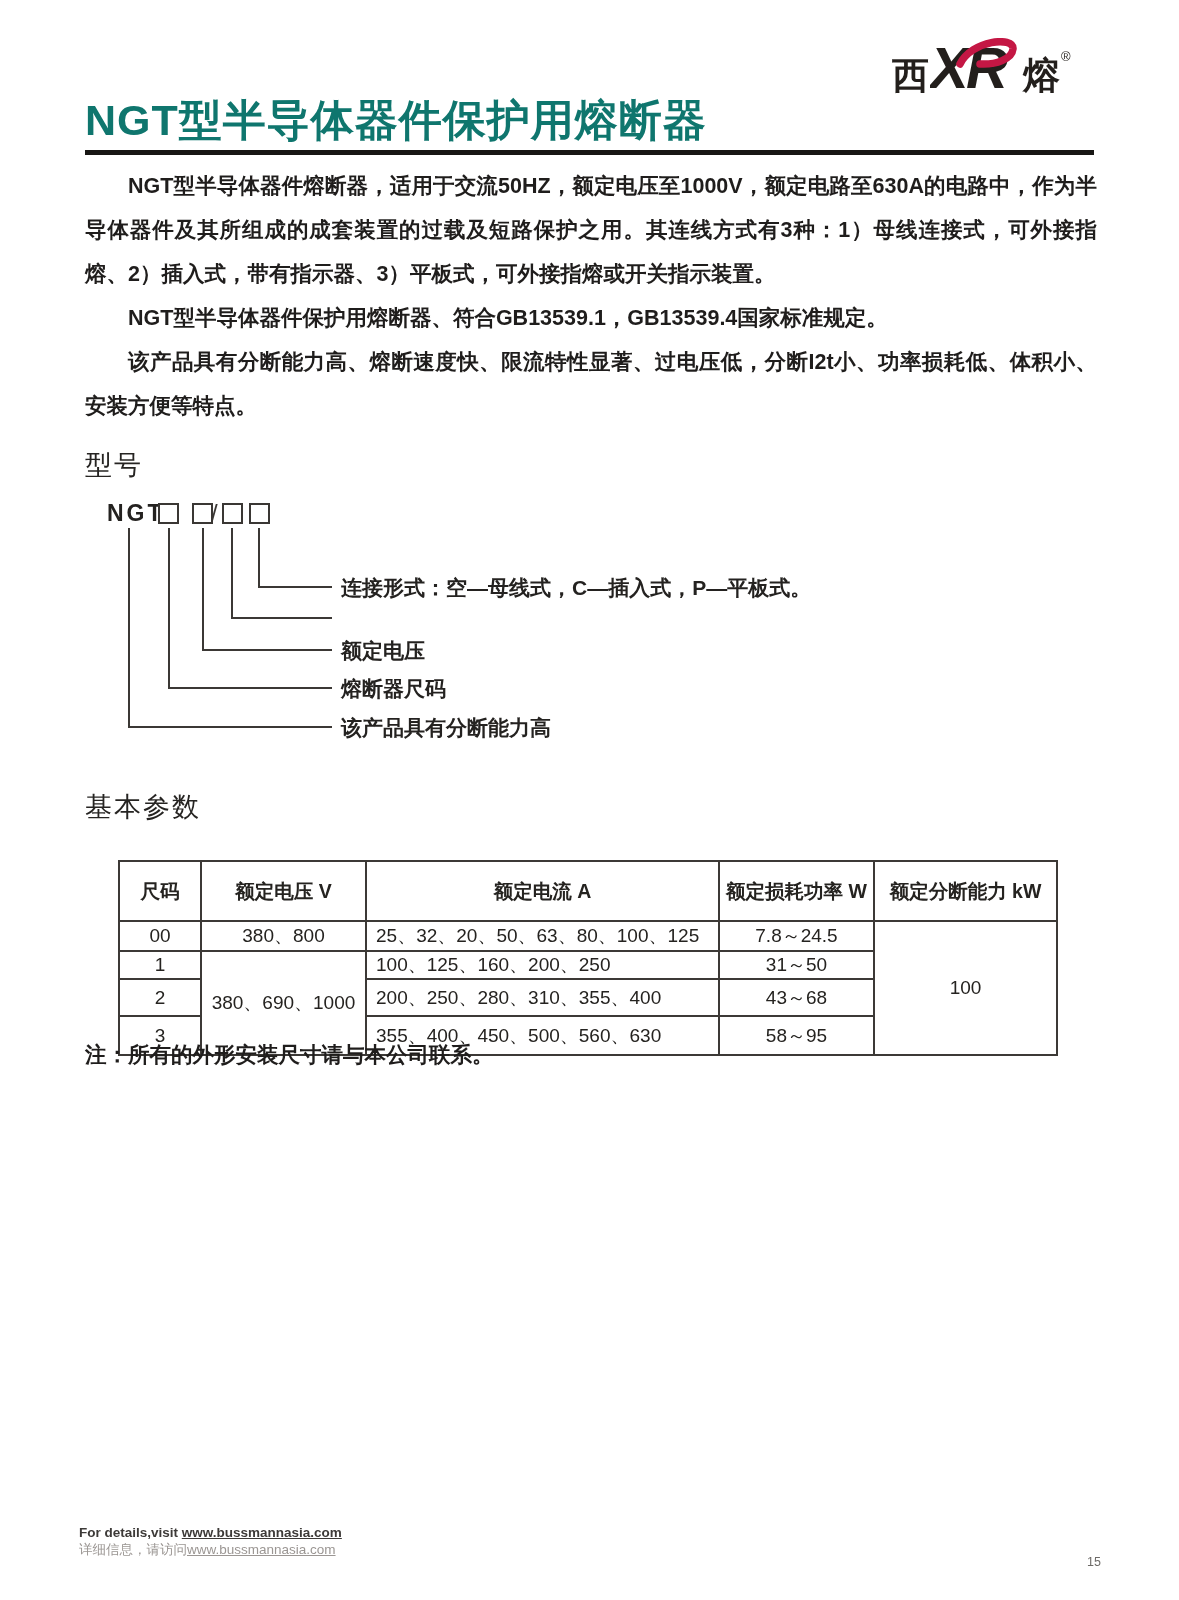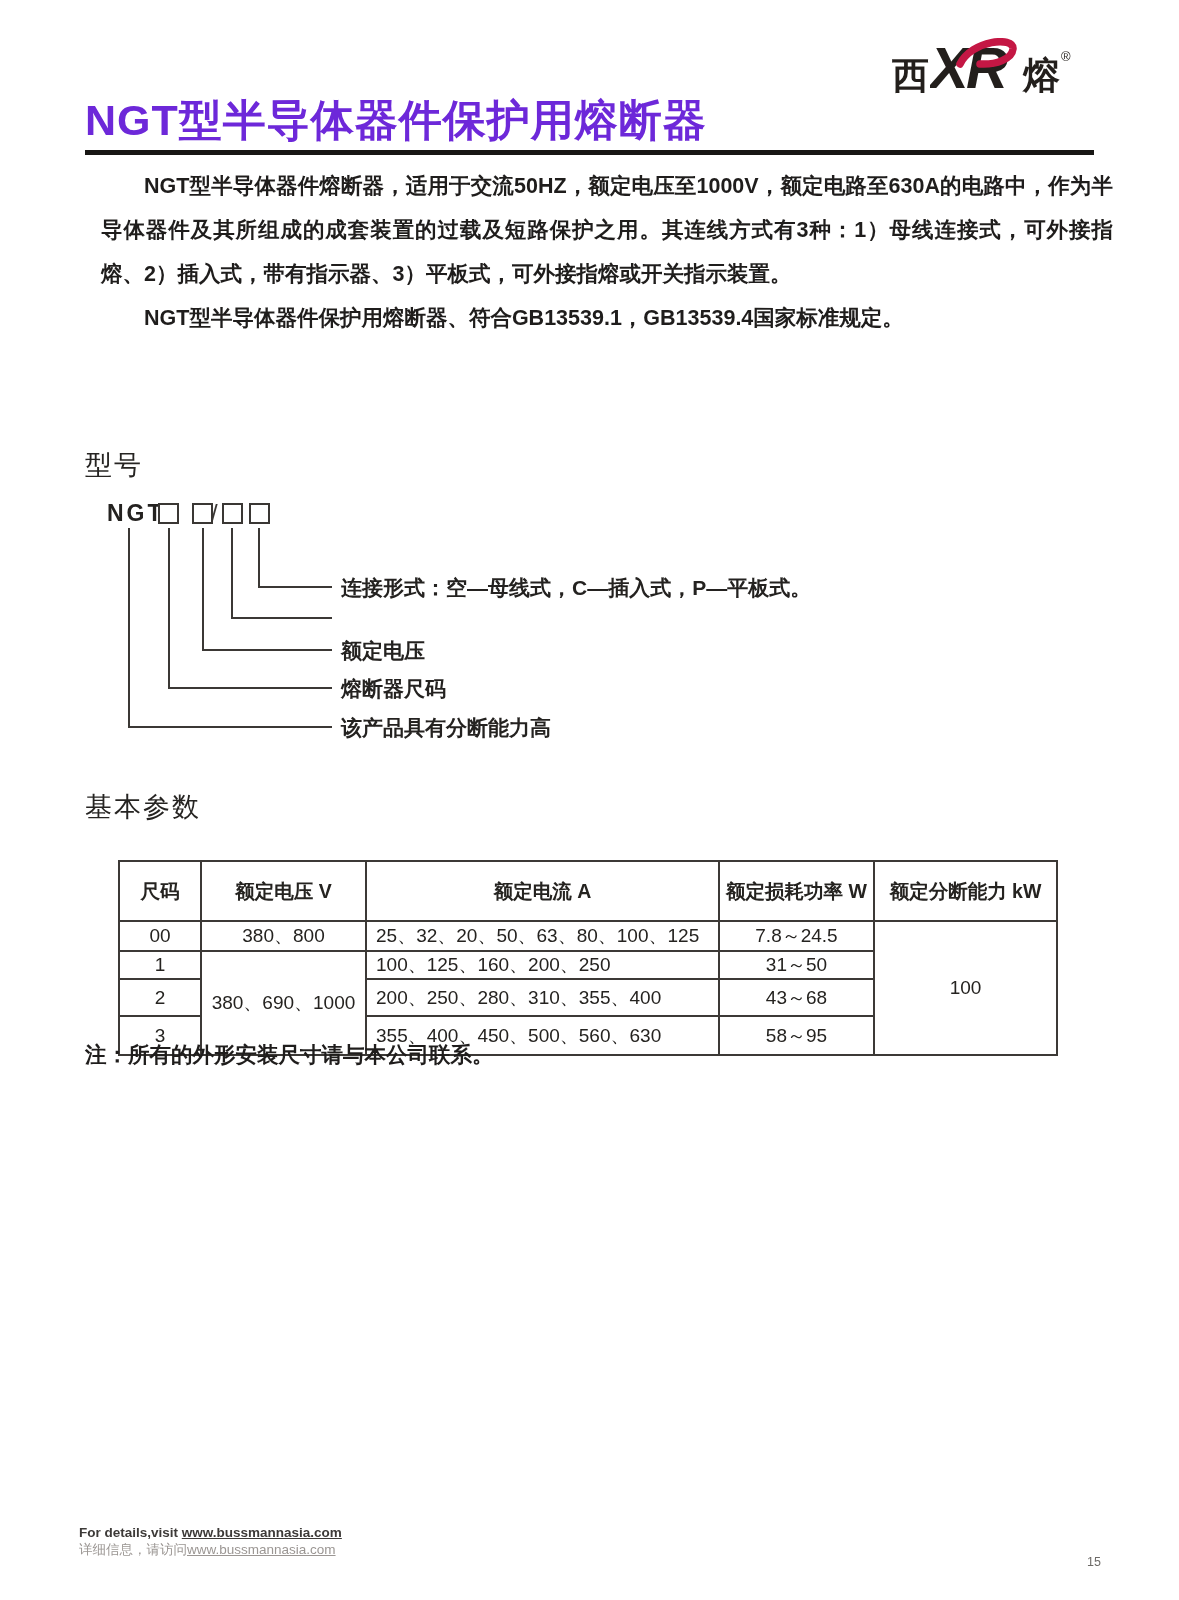--- a/index.html
+++ b/index.html
@@ -21,30 +21,30 @@
     letter-spacing:0;
   }
   .logo-xr{display:block;margin:0 1px -2px 1px;}
   .logo-reg{
     font-size:13px;font-weight:400;color:#231f1c;
     position:relative;top:-30px;left:1px;
   }
   
   .title{
     position:absolute;left:85px;top:92px;
-    font-size:43px;font-weight:700;color:#6d28d9;
+    font-size:43px;font-weight:700;color:#0f766e;
     letter-spacing:1px;white-space:nowrap;
   }
   .title-rule{
     position:absolute;left:85px;top:150px;width:1009px;height:5px;
     background:#181614;
   }
   
   .intro{
-    position:absolute;left:101px;top:164px;width:1012px;
+    position:absolute;left:85px;top:164px;width:1012px;
     font-size:21.5px;font-weight:600;line-height:44px;color:#1f1d1c;
     text-align:justify;
   }
   .intro p{margin:0;text-indent:2em;}
   
   .section-heading{
     position:absolute;left:85px;
     font-size:27px;font-weight:500;color:#262422;letter-spacing:2px;
   }
   
@@ -123,20 +123,21 @@
     <span class="logo-cjk">熔</span>
     <span class="logo-reg">®</span>
   </div>
 
   <div class="title">NGT型半导体器件保护用熔断器</div>
   <div class="title-rule"></div>
 
   <div class="intro">
     <p>NGT型半导体器件熔断器，适用于交流50HZ，额定电压至1000V，额定电路至630A的电路中，作为半导体器件及其所组成的成套装置的过载及短路保护之用。其连线方式有3种：1）母线连接式，可外接指熔、2）插入式，带有指示器、3）平板式，可外接指熔或开关指示装置。</p>
     <p>NGT型半导体器件保护用熔断器、符合GB13539.1，GB13539.4国家标准规定。</p>
+    <p>该产品具有分断能力高、熔断速度快、限流特性显著、过电压低，分断I2t小、功率损耗低、体积小、安装方便等特点。</p>
   </div>
 
   <div class="section-heading" style="top:447px;">型号</div>
 
   <span class="model-code-prefix">NGT</span>
   <span class="model-box" style="left:158px;"></span>
   <span class="model-box" style="left:192px;"></span>
   <span class="model-slash">/</span>
   <span class="model-box" style="left:222px;"></span>
   <span class="model-box" style="left:249px;"></span>

